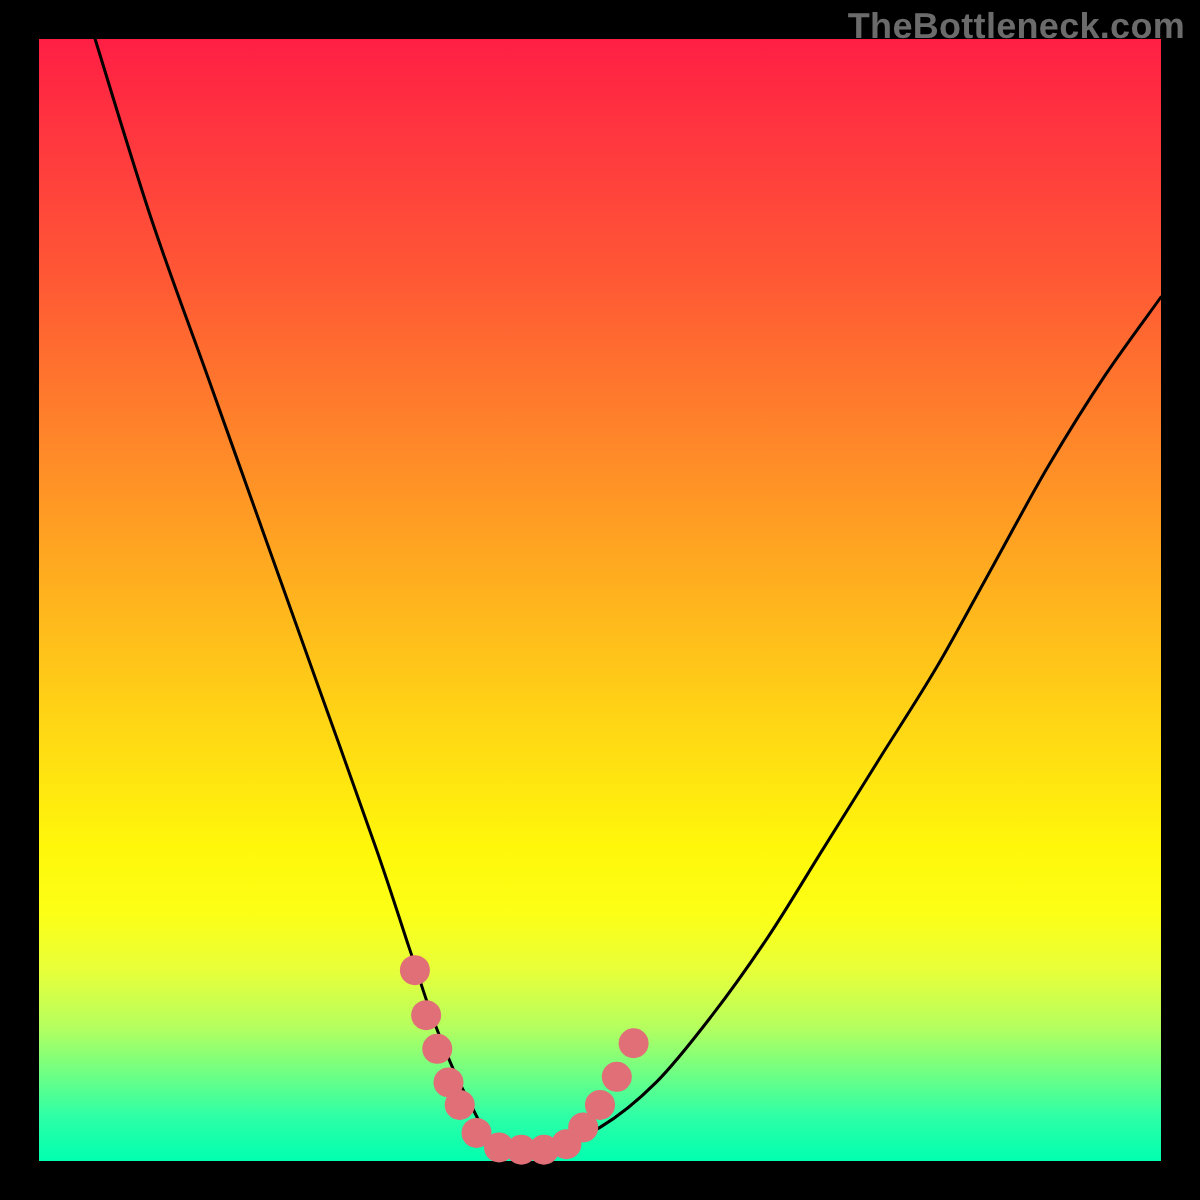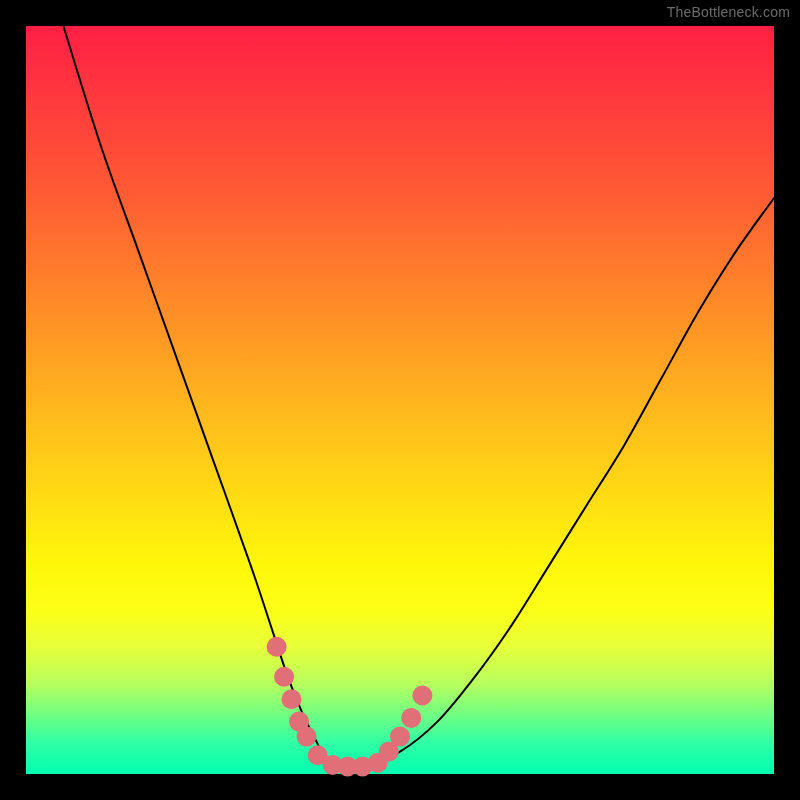--- a/index.html
+++ b/index.html
@@ -32,23 +32,23 @@
       #72ff82 92%,
       #2effa6 96%,
       #00ffb0 100%
     );
   }
   .watermark {
     position: absolute;
     top: 4px;
     right: 10px;
     color: #6b6b6b;
-    font-size: 14px;
+    font-size: 24px;
     letter-spacing: 0.2px;
-    font-weight: 400;
+    font-weight: 700;
     user-select: none;
     text-align: center;
   }
   svg.plot {
     position: absolute;
     left: 0;
     top: 0;
     width: 748px;
     height: 748px;
     overflow: visible;

